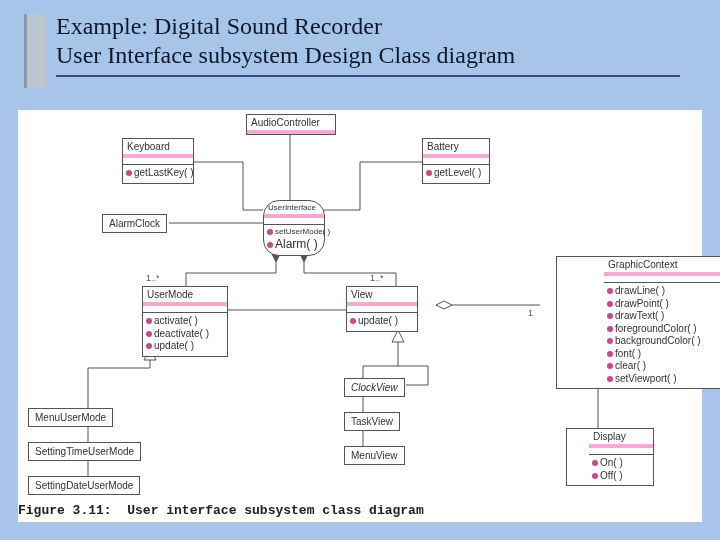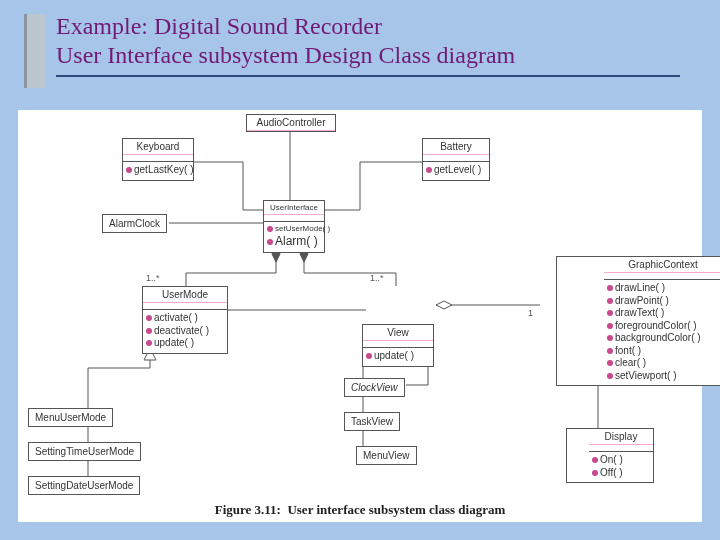--- a/index.html
+++ b/index.html
@@ -1,28 +1,28 @@
 <!DOCTYPE html>
 <html><head>
 <meta charset="utf-8">
 <style>
   body { margin:0; padding:0; font-family: "Times New Roman", serif; background:#a7c5e8; width:720px; height:540px; overflow:hidden; }
   .slide { width:720px; height:540px; background:#a7c5e8; position:relative; }
   .title-wrap { padding:12px 40px 0 56px; }
-  .title { font-size:24px; color:#701a75; line-height:1.22; }
+  .title { font-size:24px; color:#0f172a; line-height:1.22; }
   .accent { position:absolute; left:24px; top:14px; width:18px; height:74px; background:#bcc6cf; border-left:3px solid #8a96a3; }
   .underline { height:2px; background:#324a7a; margin-top:4px; }
   .content { position:absolute; left:18px; top:110px; width:684px; height:412px; background:#fff; }
-  .cap { position:absolute; left:0; right:0; bottom:4px; text-align:center; font-family: Liberation Serif, serif; font-size:13px; font-weight:bold; color:#222; }
+  .cap { position:absolute; left:0; right:0; bottom:4px; font-family: Liberation Mono, monospace; font-size:13px; font-weight:bold; color:#222; }
   .cap .fignum { font-weight:bold; }
 
   
   .uml { position:absolute; inset:0; font-family: Arial, sans-serif; font-size:10px; color:#333; filter: blur(0.35px); }
   .cls { position:absolute; border:1px solid #555; background:#fff; }
-  .cls .name { text-align:center; padding:2px 4px; border-bottom:1px solid #f9a8d4; font-size:10px; white-space:nowrap; }
+  .cls .name { text-align:left; padding:2px 4px; border-bottom:4px solid #f9a8d4; font-size:10px; white-space:nowrap; }
   .cls .comp { border-bottom:1px solid #555; min-height:6px; }
   .cls .ops { padding:2px 3px 3px 3px; }
   .op { display:flex; align-items:center; gap:2px; line-height:1.25; white-space:nowrap; }
   .dot { width:6px; height:6px; border-radius:50%; background:#c8498c; display:inline-block; flex-shrink:0; }
 
   .box { position:absolute; border:1px solid #555; background:#fff; padding:3px 6px; font-size:10px; white-space:nowrap; }
 
   svg.lines { position:absolute; inset:0; width:100%; height:100%; }
   svg.lines line, svg.lines polyline, svg.lines polygon { stroke:#555; stroke-width:1; fill:none; }
   svg.lines polygon.hollow { fill:#fff; }
@@ -106,21 +106,21 @@
         <div class="ops">
             <div class="op">
               <span class="dot"></span>
               <span>getLevel( )</span>
             </div>
           </div>
       </div>
 
       <div class="box" style="left:84px; top:104px;">AlarmClock</div>
 
-      <div class="cls" style="left:245px; top:90px; width:60px;">
+      <div class="cls" style="left:245px; top:90px; width:60px;border-radius:16px;">
         <div class="name" style="font-size:8px">UserInterface</div>
         <div class="comp"></div>
         <div class="ops">
           <div class="op">
               <span class="dot"></span>
               <span style="font-size:8px">setUserMode( )</span>
             </div>
           <div class="op">
               <span class="dot"></span>
               <span style="font-size:12px">Alarm( )</span>
@@ -141,21 +141,21 @@
               <span>deactivate( )</span>
             </div>
           <div class="op">
               <span class="dot"></span>
               <span>update( )</span>
             </div>
         </div>
       </div>
       <div class="mult" style="left:128px; top:163px;">1..*</div>
 
-      <div class="cls" style="left:344px; top:176px; width:70px;margin-top:38px;">
+      <div class="cls" style="left:328px; top:176px; width:70px;">
         <div class="name">View</div>
         <div class="comp"></div>
         <div class="ops">
             <div class="op">
               <span class="dot"></span>
               <span>update( )</span>
             </div>
           </div>
       </div>
       <div class="mult" style="left:352px; top:163px;">1..*</div>
@@ -195,21 +195,21 @@
           <div class="op">
               <span class="dot"></span>
               <span>setViewport( )</span>
             </div>
         </div>
       </div>
       <div class="mult" style="left:510px; top:198px;">1</div>
 
       <div class="box" style="left:326px; top:268px;font-style:italic;">ClockView</div>
       <div class="box" style="left:326px; top:302px;">TaskView</div>
-      <div class="box" style="left:326px; top:336px;margin-left:12px;">MenuView</div>
+      <div class="box" style="left:326px; top:336px;">MenuView</div>
 
       <div class="cls" style="left:548px; top:318px; width:64px;padding-left:22px;">
         <div class="name">Display</div>
         <div class="comp"></div>
         <div class="ops">
           <div class="op">
               <span class="dot"></span>
               <span>On( )</span>
             </div>
           <div class="op">

